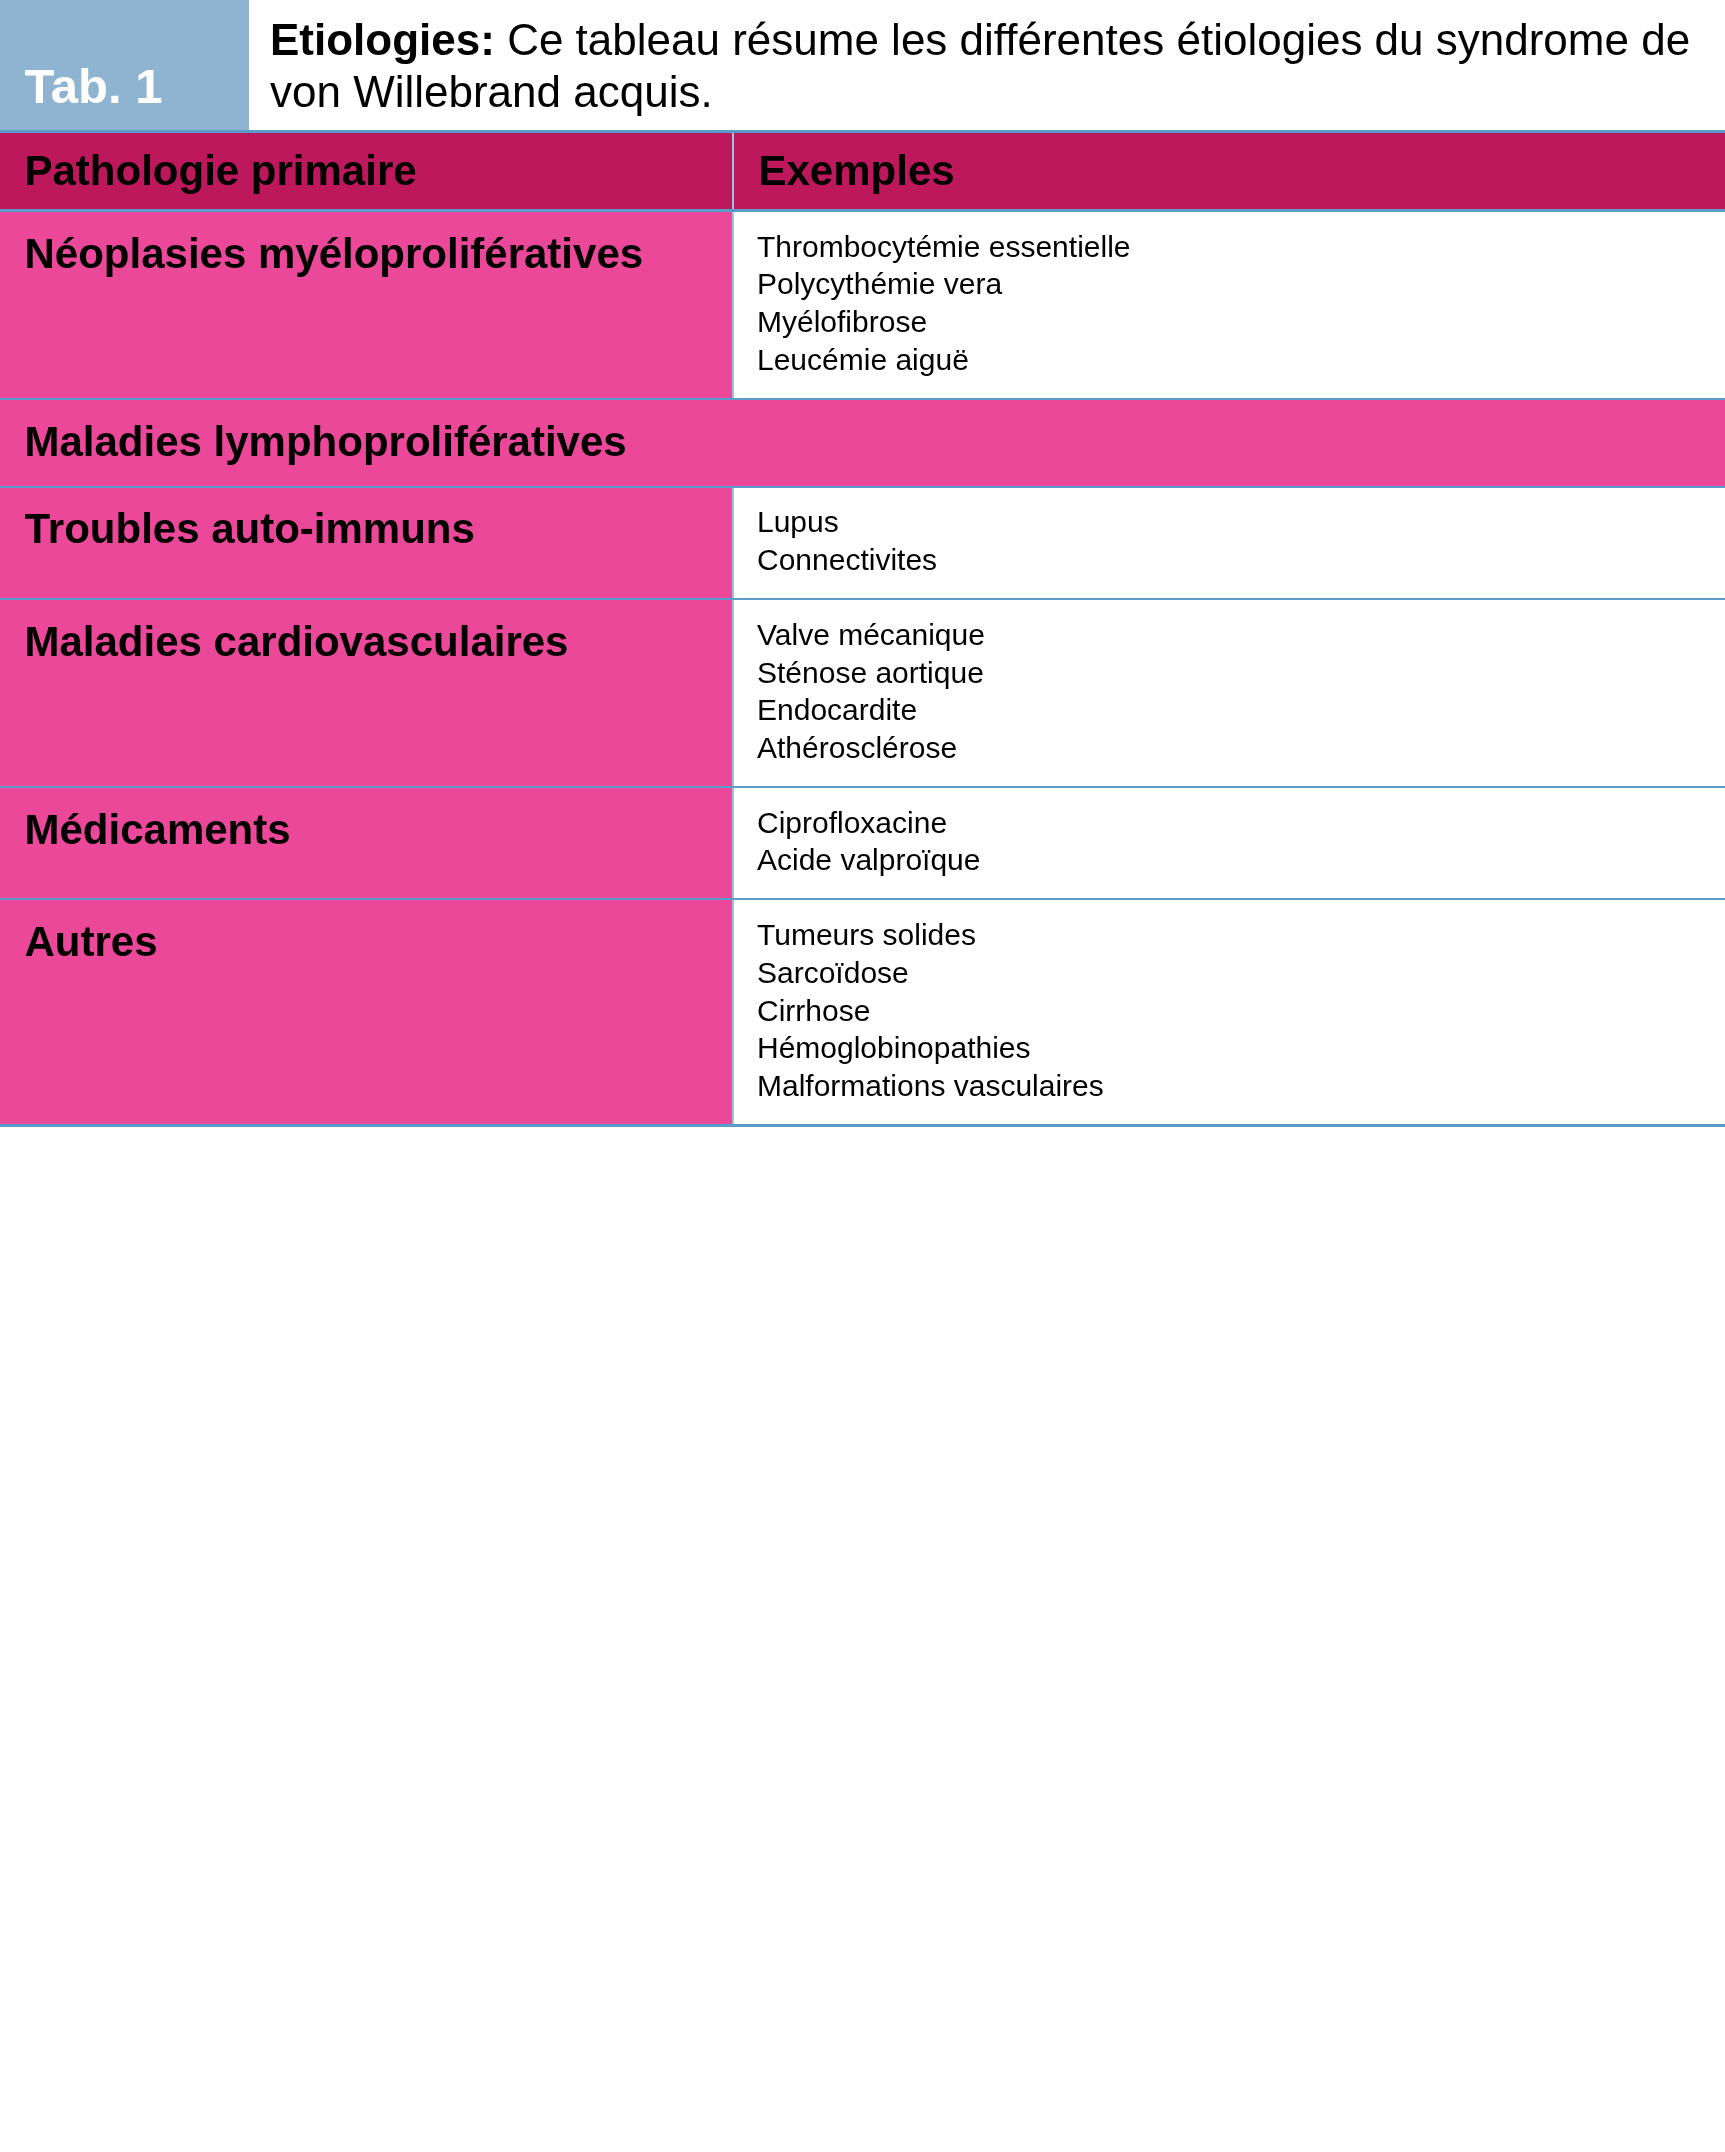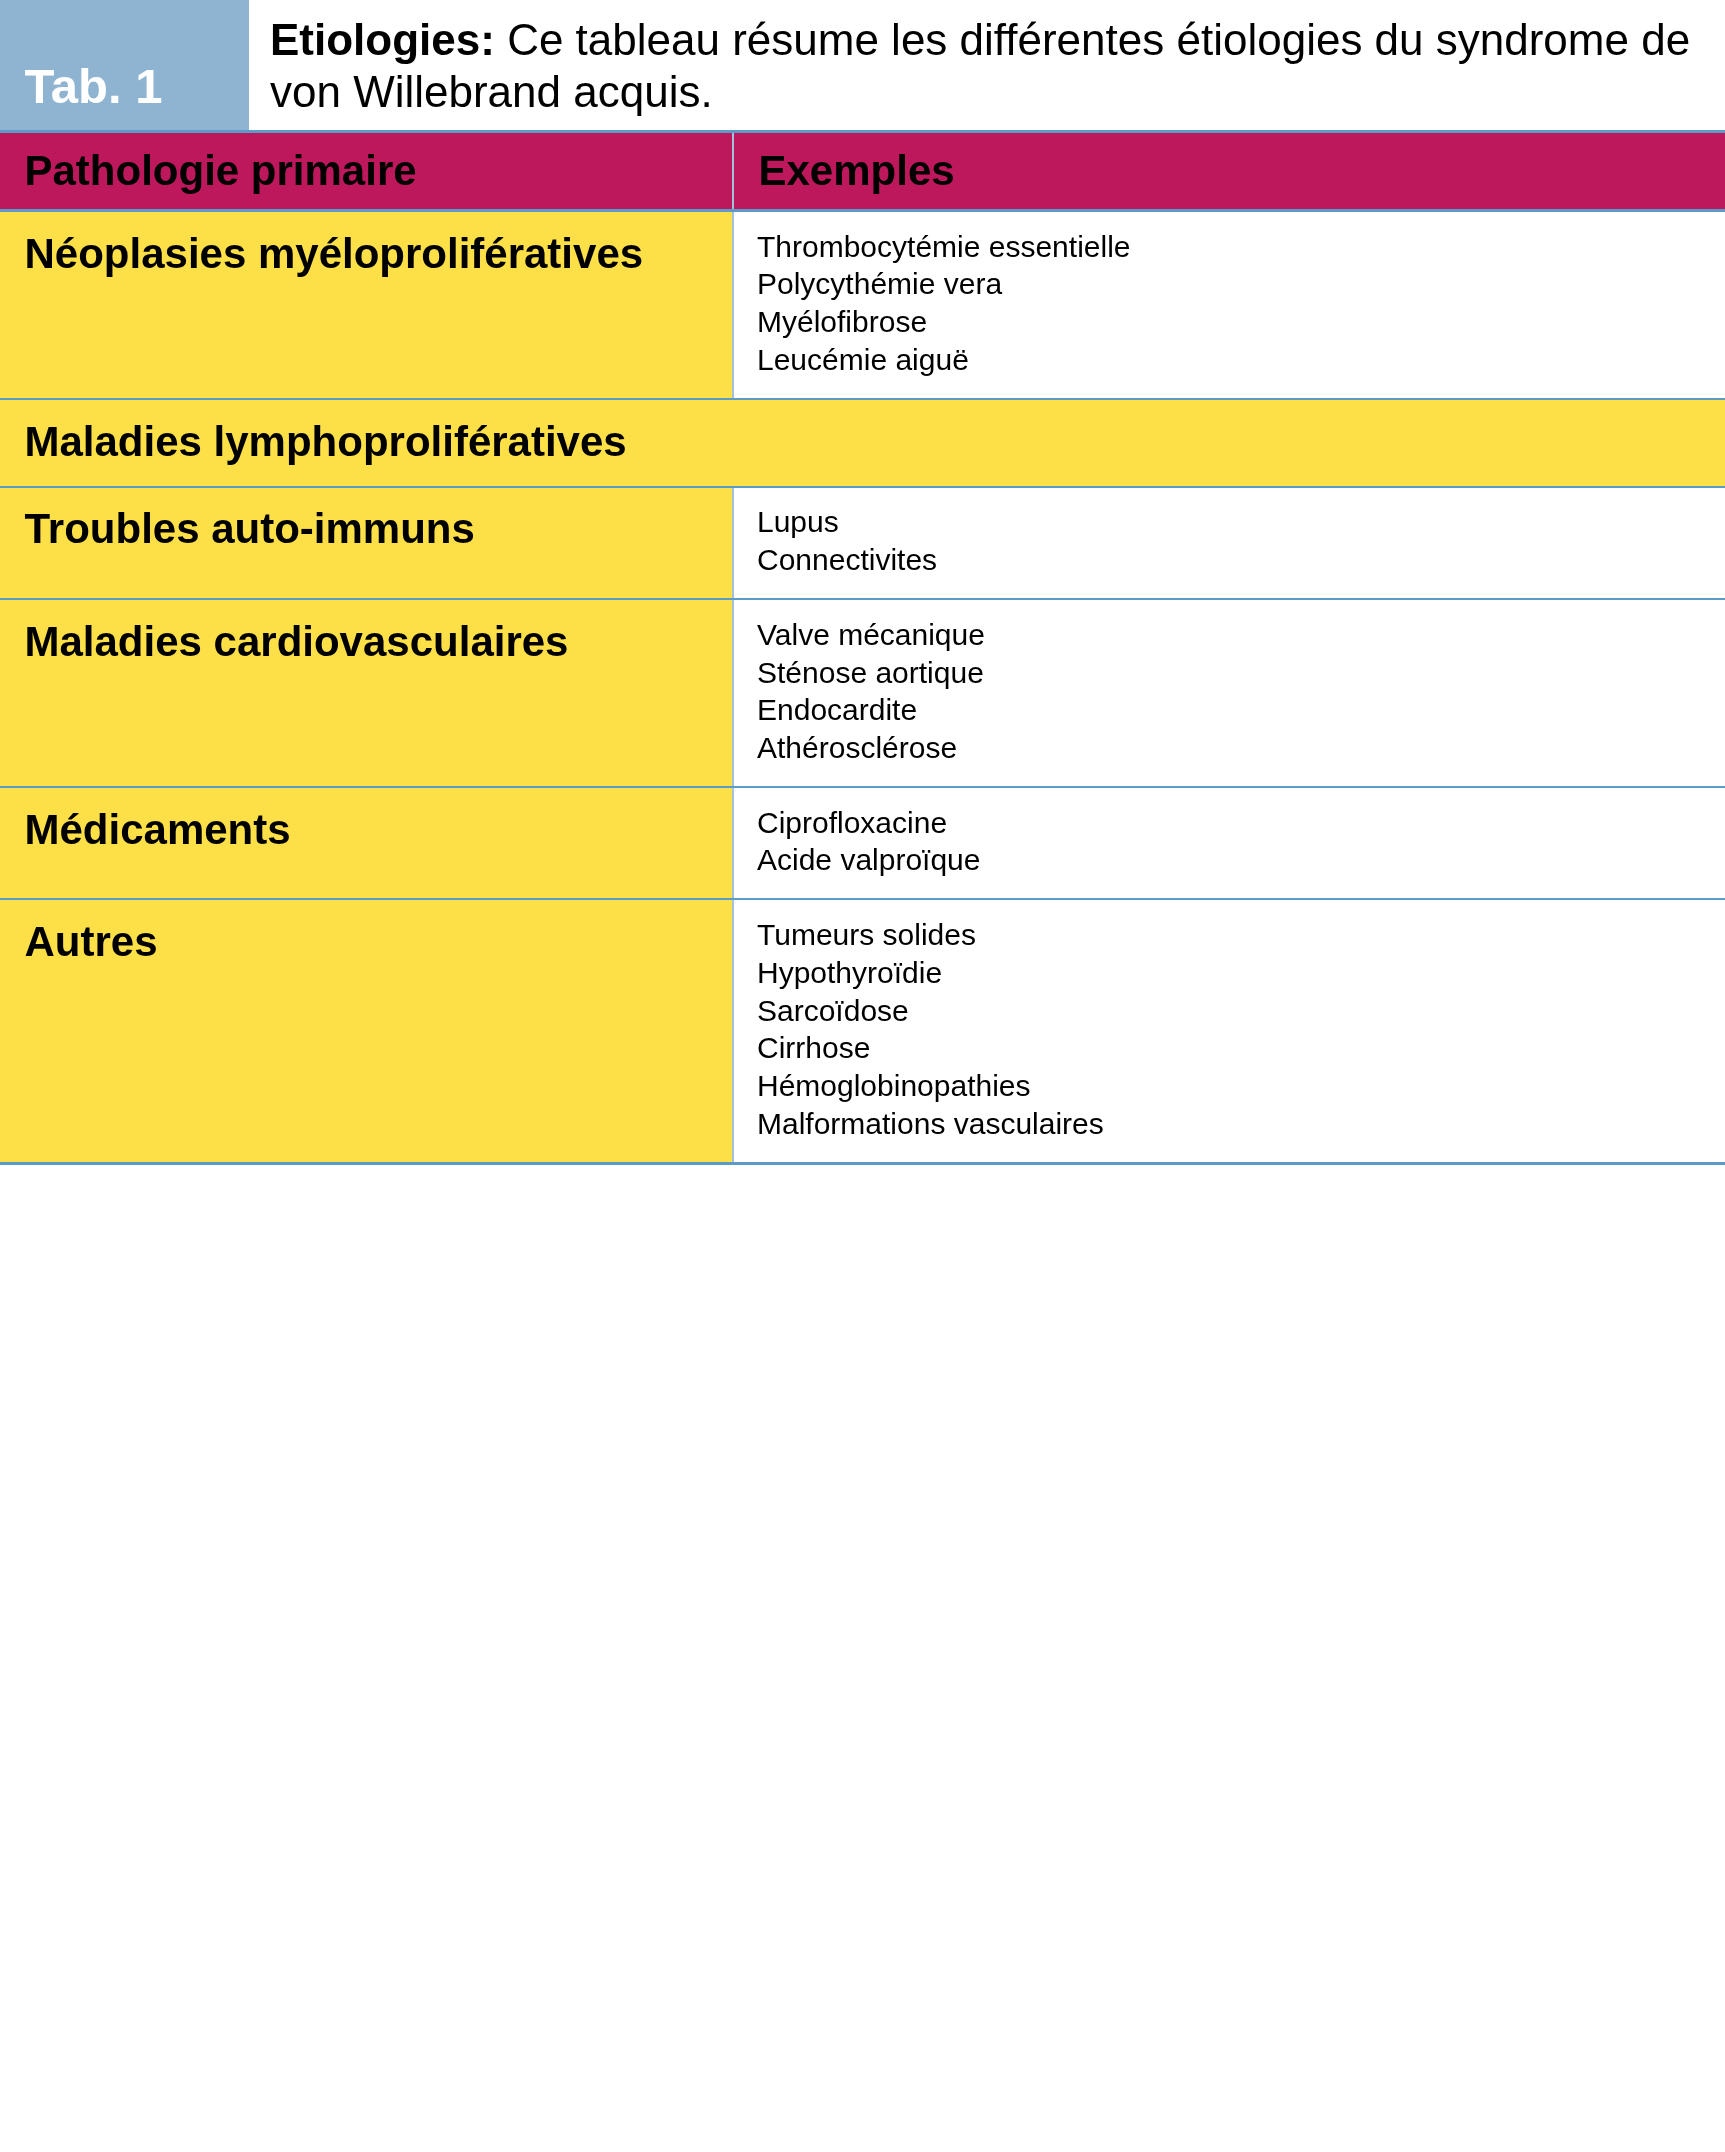--- a/index.html
+++ b/index.html
@@ -73,21 +73,21 @@
     box-sizing: border-box;
   }
   .head-row .col-right {
     border-left: 2.6px solid #9fc3dd;
   }
 
   
   .body-row {
     display: flex;
     width: 100%;
-    background: #fde047;
+    background: #ec4899;
     border-bottom: 2.6px solid #5b9bc8;
     box-sizing: border-box;
   }
   .body-row:last-child {
     border-bottom: 3.5px solid #5b9bc8;
   }
   .cell-cat {
     flex: 0 0 732px;
     font-size: 42px;
     font-weight: bold;
@@ -156,21 +156,20 @@
         <div class="cell-cat">Médicaments</div>
         <div class="cell-ex">
           <div class="ex-line">Ciprofloxacine</div>
           <div class="ex-line">Acide valproïque</div>
         </div>
       </div>
       <div class="body-row">
         <div class="cell-cat">Autres</div>
         <div class="cell-ex">
           <div class="ex-line">Tumeurs solides</div>
-          <div class="ex-line">Hypothyroïdie</div>
           <div class="ex-line">Sarcoïdose</div>
           <div class="ex-line">Cirrhose</div>
           <div class="ex-line">Hémoglobinopathies</div>
           <div class="ex-line">Malformations vasculaires</div>
         </div>
       </div>
     </div>
 
 </div>
 

